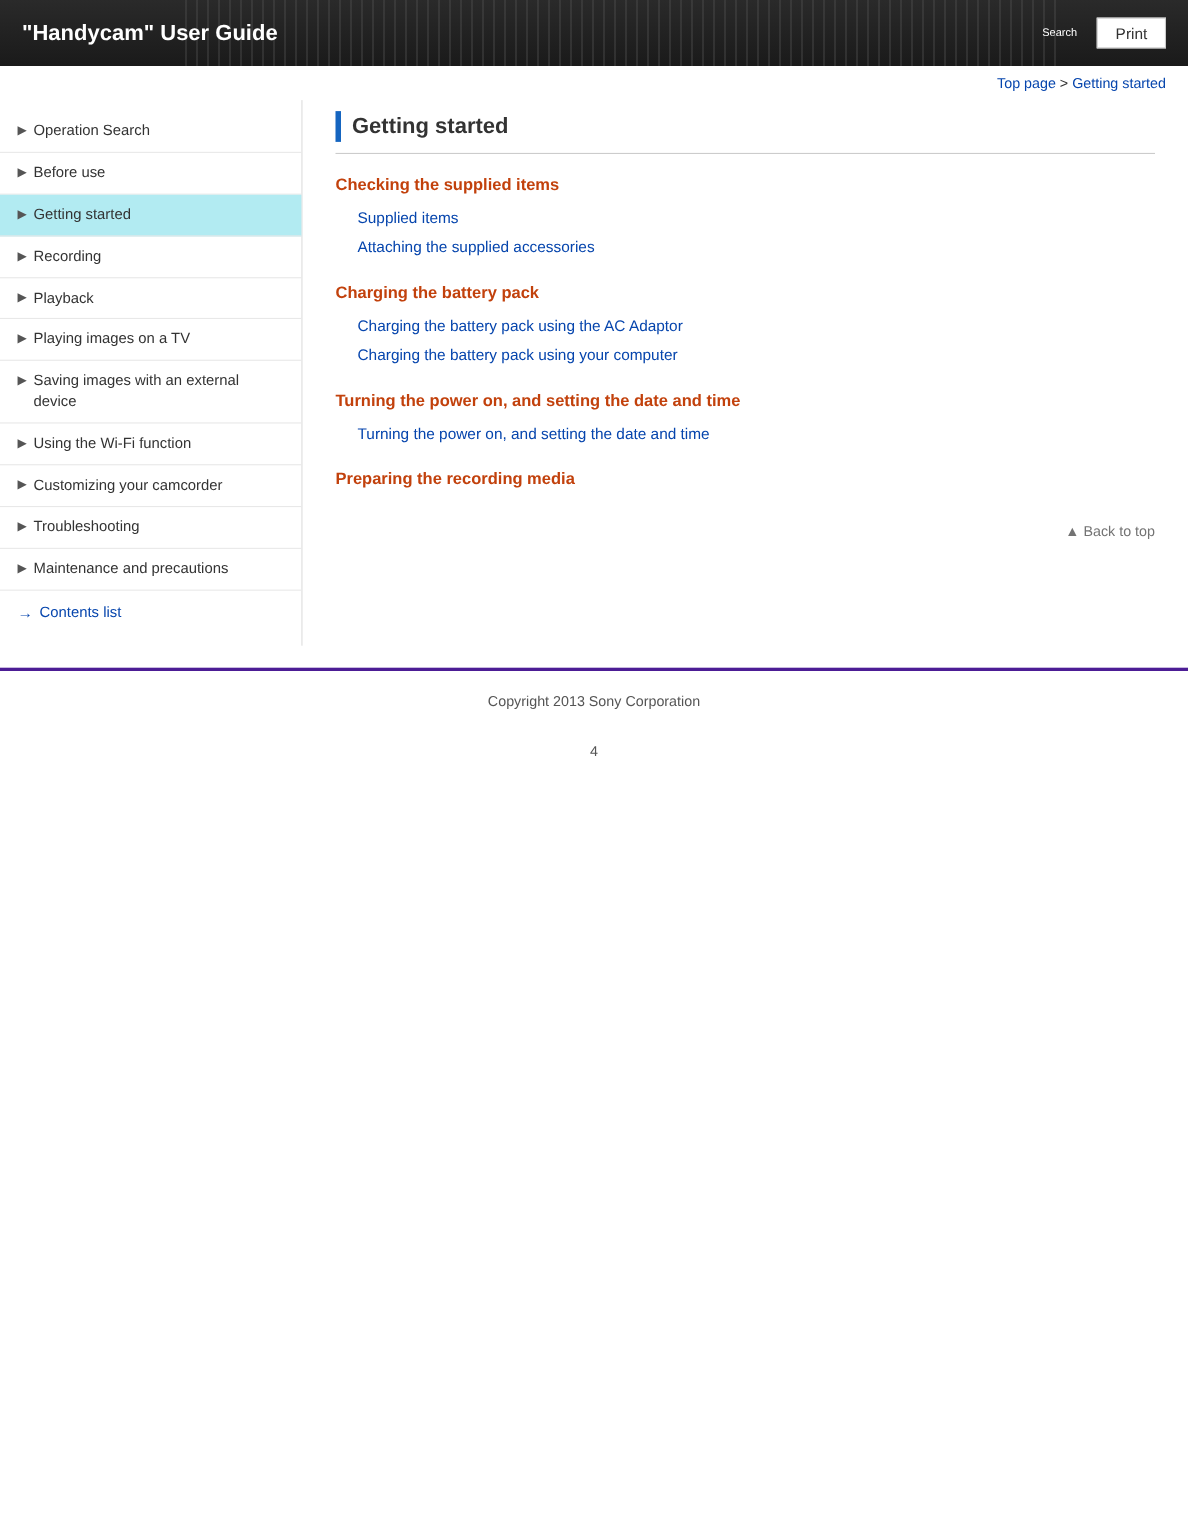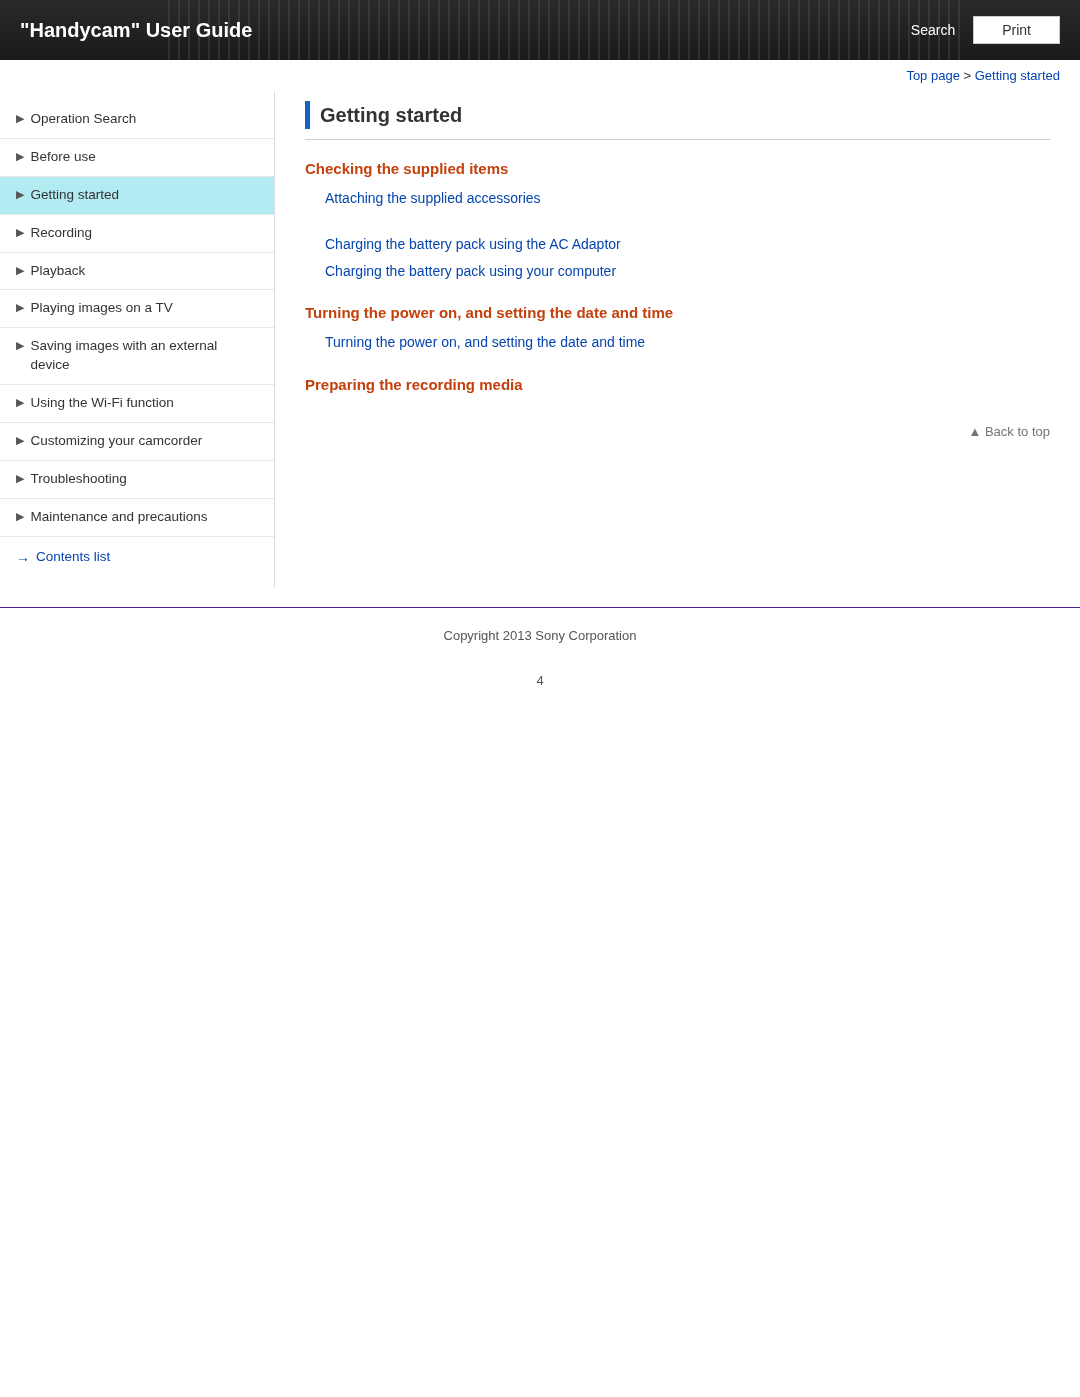--- a/index.html
+++ b/index.html
@@ -43,30 +43,30 @@
       z-index: 1;
     }
     .header-actions {
       display: flex;
       gap: 8px;
       z-index: 1;
     }
     .header-btn {
       background: #fff;
       border: 1px solid #ccc;
-      padding: 5px 28px;
+      padding: 5px 16px;
       font-size: 14px;
       cursor: pointer;
       color: #333;
     }
     .header-search {
       background: transparent;
       border: none;
       color: #fff;
-      font-size: 14px;
+      font-size: 10px;
       cursor: pointer;
       padding: 5px 10px;
     }
 
     
     .breadcrumb-bar {
       text-align: right;
       padding: 8px 20px;
       font-size: 13px;
     }
@@ -184,21 +184,21 @@
       text-decoration: none;
       font-size: 13px;
     }
 
     
     .footer {
       text-align: center;
       padding: 20px;
       font-size: 13px;
       color: #555;
-      border-top: 1px solid #4c1d95;
+      border-top: 3px solid #4c1d95;
       margin-top: 20px;
     }
 
     
     .page-number {
       text-align: center;
       padding: 10px;
       font-size: 13px;
       color: #555;
     }
@@ -275,24 +275,26 @@
 
   <main class="main">
 
     <div class="page-title-area">
       <div class="page-title-bar"></div>
       <h1 class="page-title">Getting started</h1>
     </div>
 
     <div class="section">
       <div class="section-heading">Checking the supplied items</div>
+      <a class="section-link" href="#">Supplied items</a>
       <a class="section-link" href="#">Attaching the supplied accessories</a>
     </div>
 
     <div class="section">
+      <div class="section-heading">Charging the battery pack</div>
       <a class="section-link" href="#">Charging the battery pack using the AC Adaptor</a>
       <a class="section-link" href="#">Charging the battery pack using your computer</a>
     </div>
 
     <div class="section">
       <div class="section-heading">Turning the power on, and setting the date and time</div>
       <a class="section-link" href="#">Turning the power on, and setting the date and time</a>
     </div>
 
     <div class="section">

